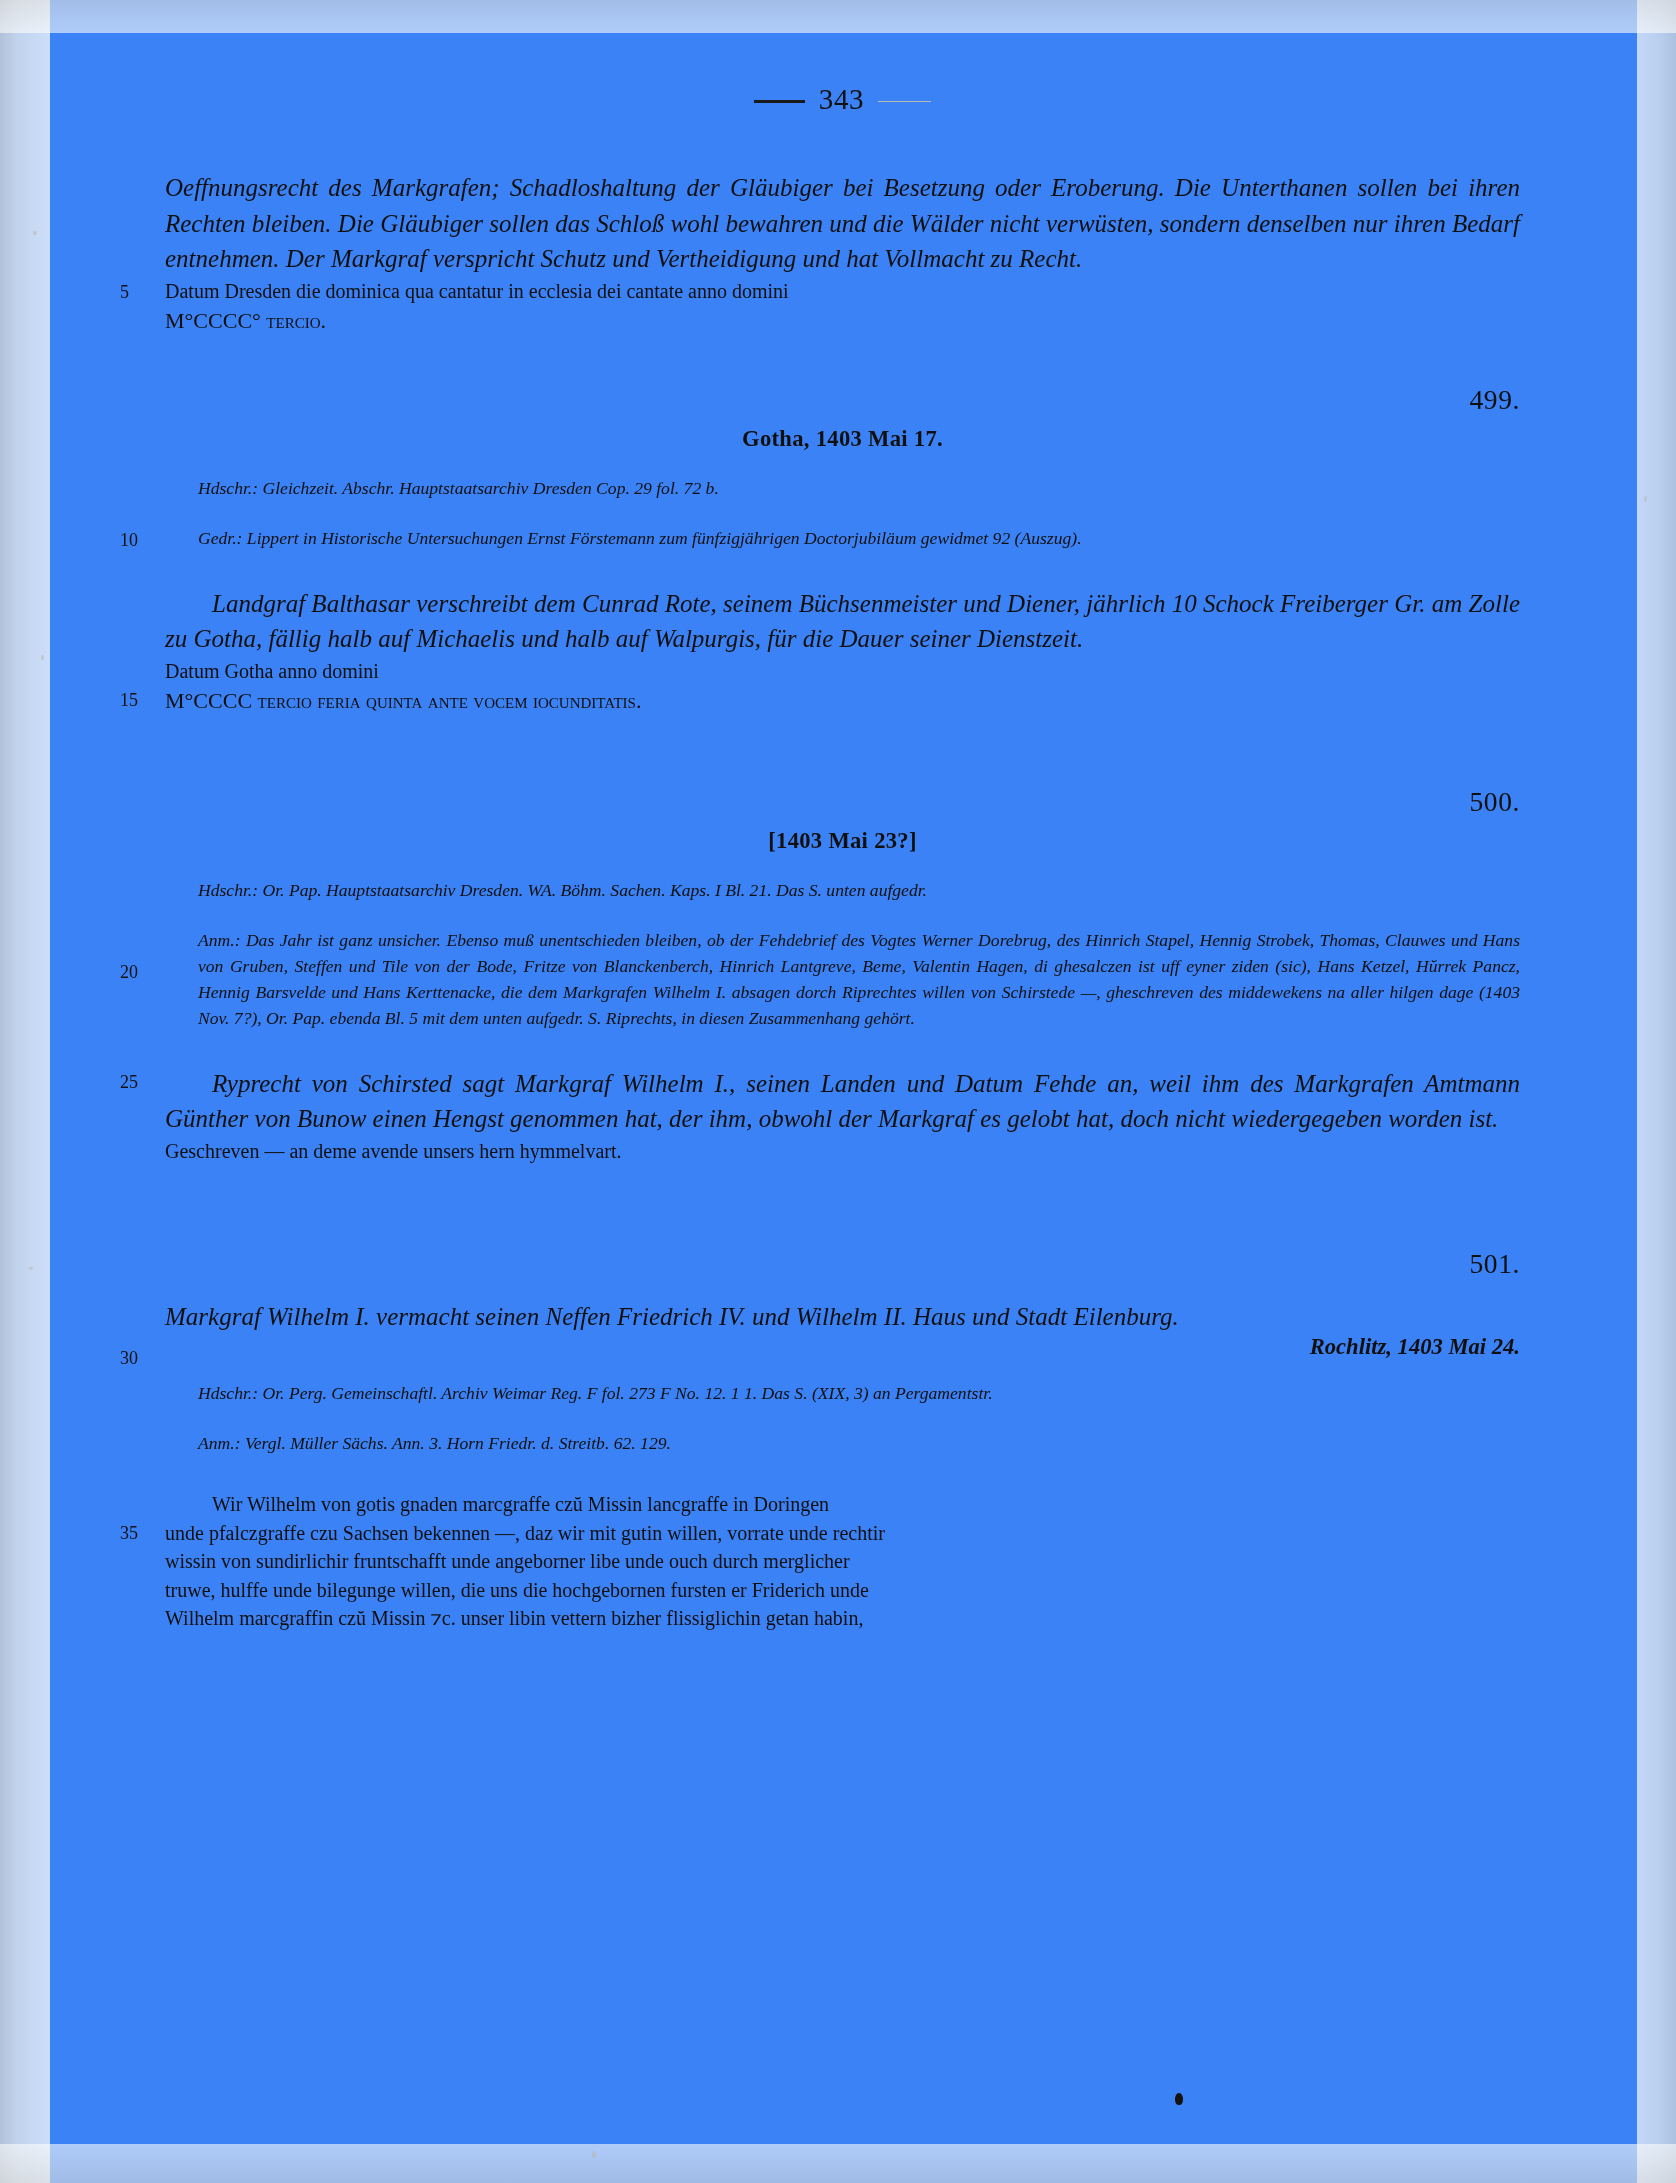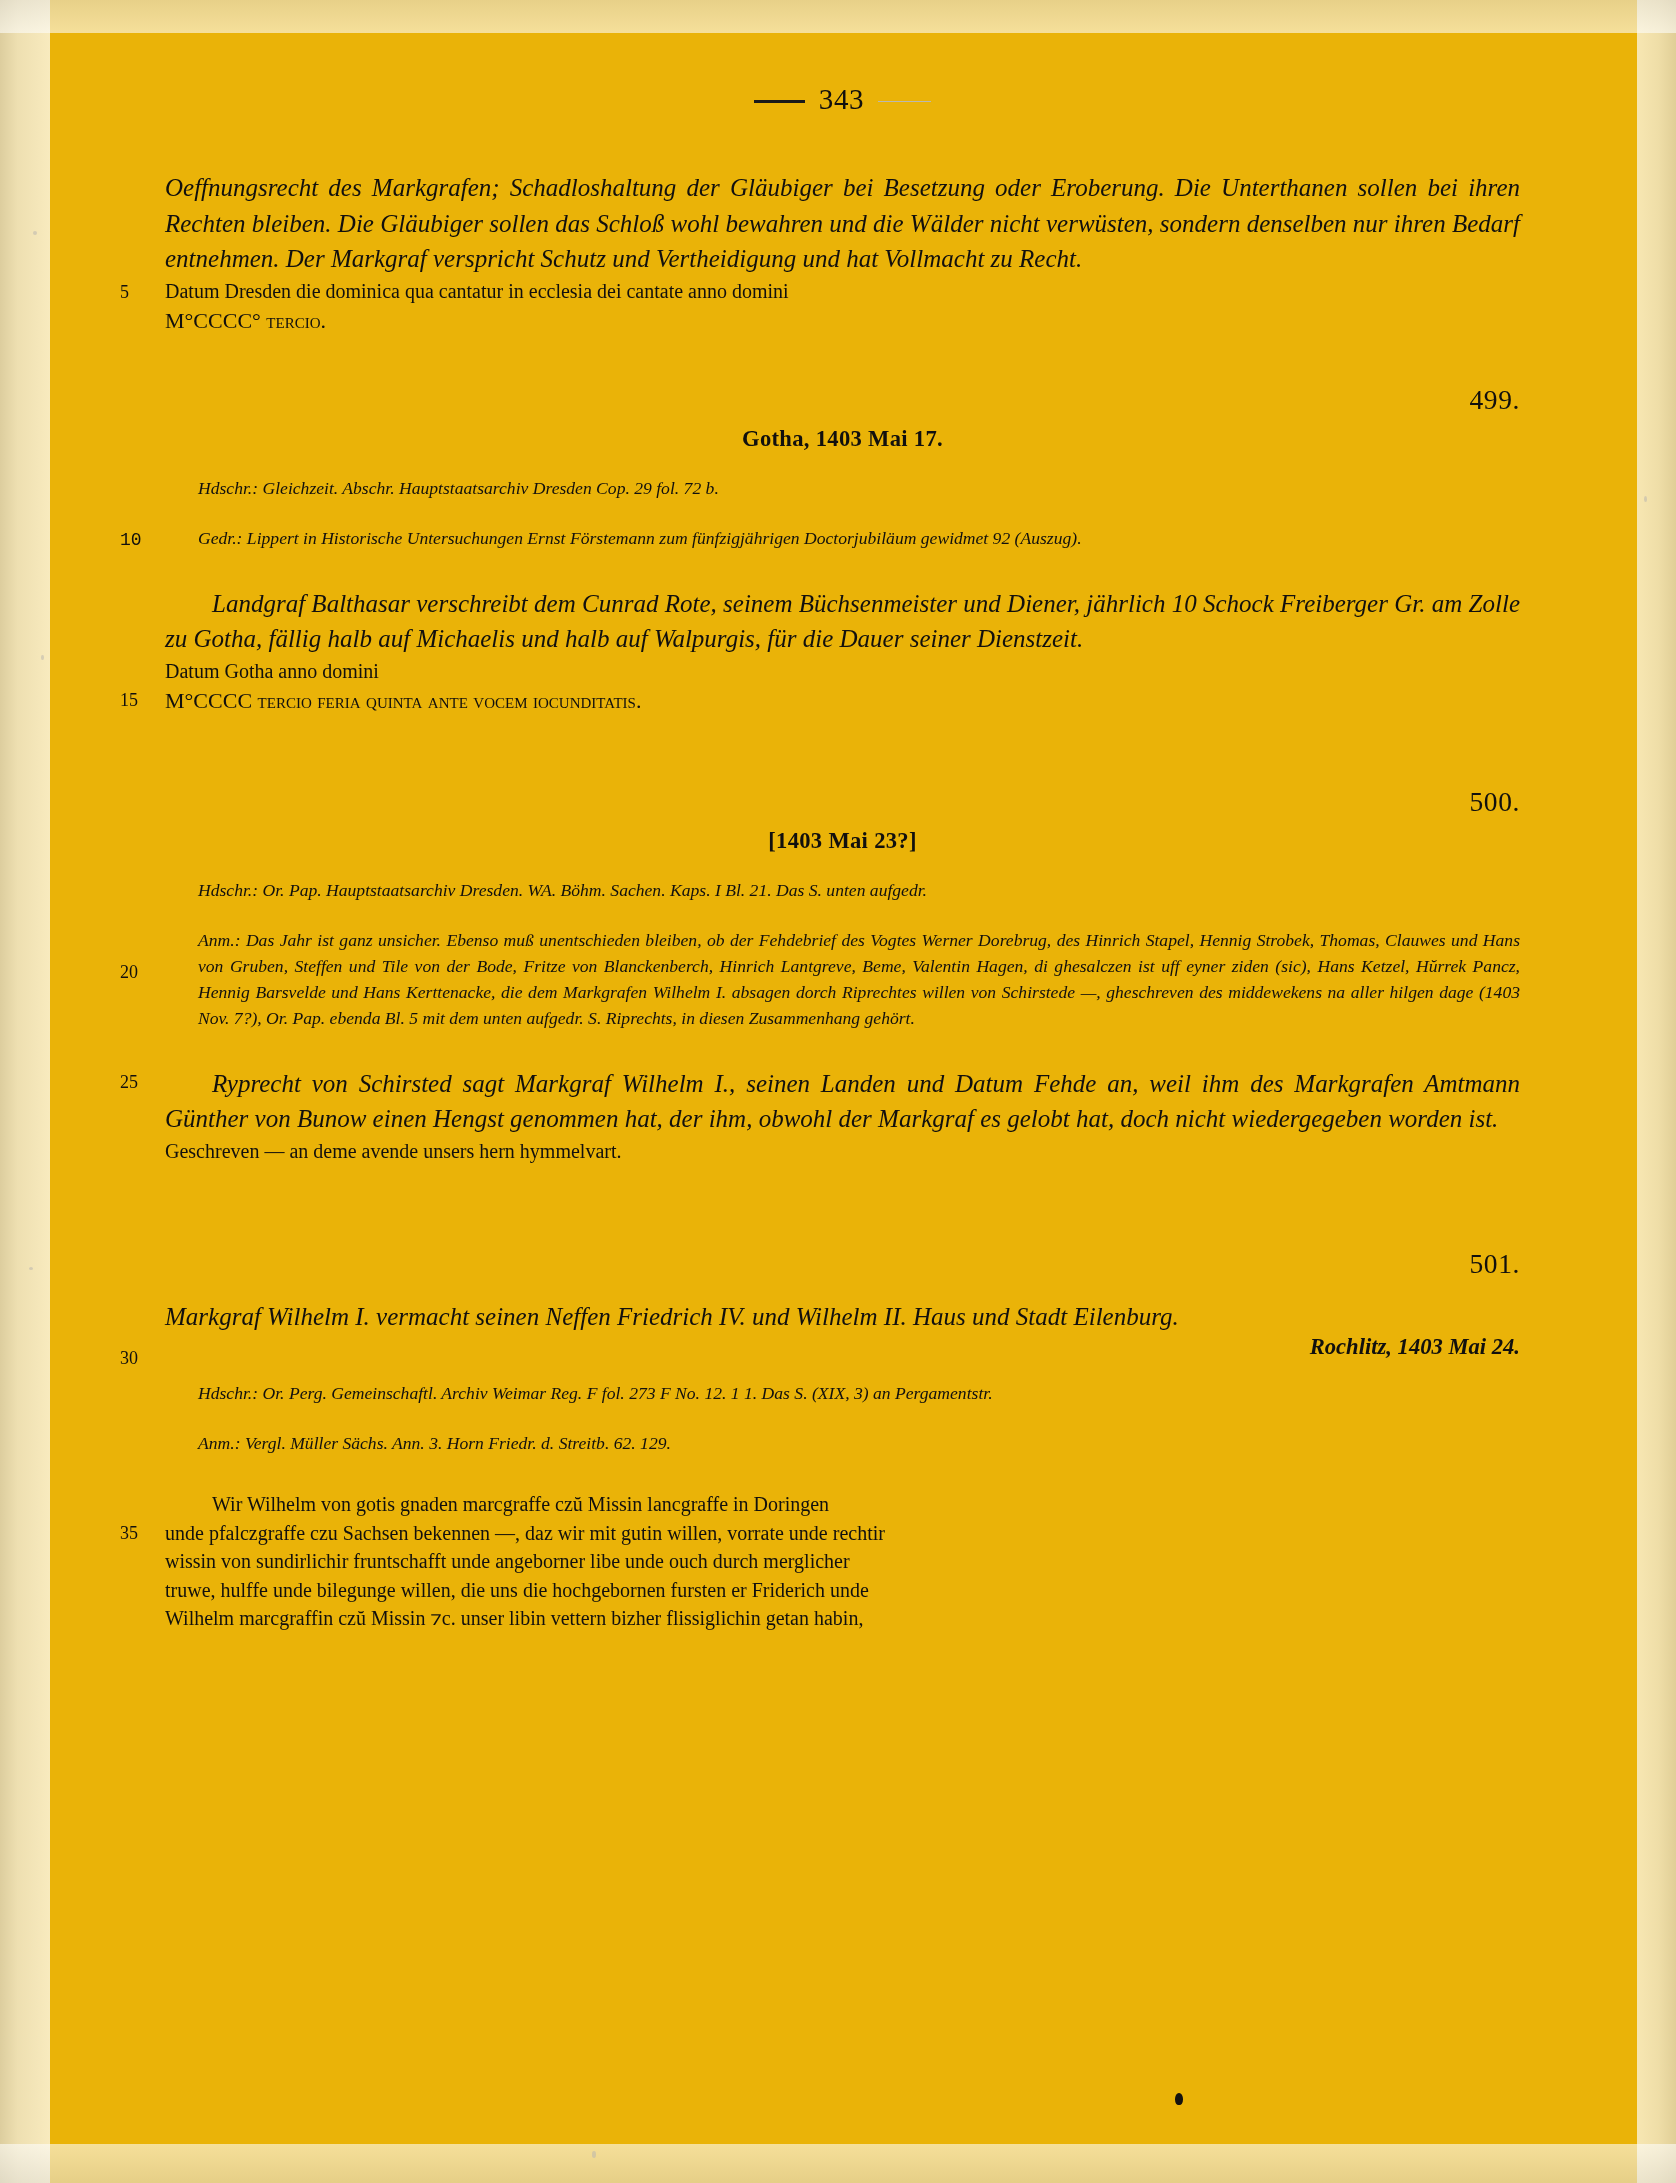--- a/index.html
+++ b/index.html
@@ -11,21 +11,21 @@
     width: 1676px;
     height: 2183px;
     position: relative;
     font-family: "Liberation Serif", serif;
     color: #12100e;
     overflow: hidden;
   }
   .page {
     position: absolute;
     inset: 0;
-    background: #eab308;
+    background: #3b82f6;
   }
   
   .scan-edge-left {
     position: absolute;
     left: 0; top: 0; bottom: 0;
     width: 50px;
     background: linear-gradient(to right, #d8d6d0 0%, #efeee9 35%, #fdfdfb 100%);
     opacity: .75;
   }
   .scan-edge-right {
@@ -197,21 +197,21 @@
       </div>
       <div class="body-text smallcaps">M°CCCC° tercio.</div>
     </div>
 
     <div class="block">
       <div class="entry-no">499.</div>
       <div class="dateline">Gotha, 1403 Mai 17.</div>
 
       <div class="apparatus app-indent">Hdschr.: Gleichzeit. Abschr. Hauptstaatsarchiv Dresden Cop. 29 fol. 72 b.</div>
       <div style="position:relative;">
-        <span class="linenum" style="top:4.4px;font-family:Liberation Mono, monospace;">10</span>
+        <span class="linenum" style="top:4.4px;">10</span>
         <div class="apparatus hang" style="padding-left:95px; text-indent:-62px;">Gedr.: Lippert in Historische Untersuchungen Ernst Förstemann zum fünfzigjährigen Doctorjubiläum gewidmet 92 (Auszug).</div>
       </div>
 
       <div class="spacer-md"></div>
 
       <div class="regest indent">Landgraf Balthasar verschreibt dem Cunrad Rote, seinem Büchsenmeister und Diener, jährlich 10 Schock Freiberger Gr. am Zolle zu Gotha, fällig halb auf Michaelis und halb auf Walpurgis, für die Dauer seiner Dienstzeit.</div>
       <div class="body-text">Datum Gotha anno domini</div>
       <div style="position:relative;">
         <span class="linenum" style="top:4.4px;">15</span>
         <div class="body-text smallcaps">M°CCCC tercio feria quinta ante vocem iocunditatis.</div>

